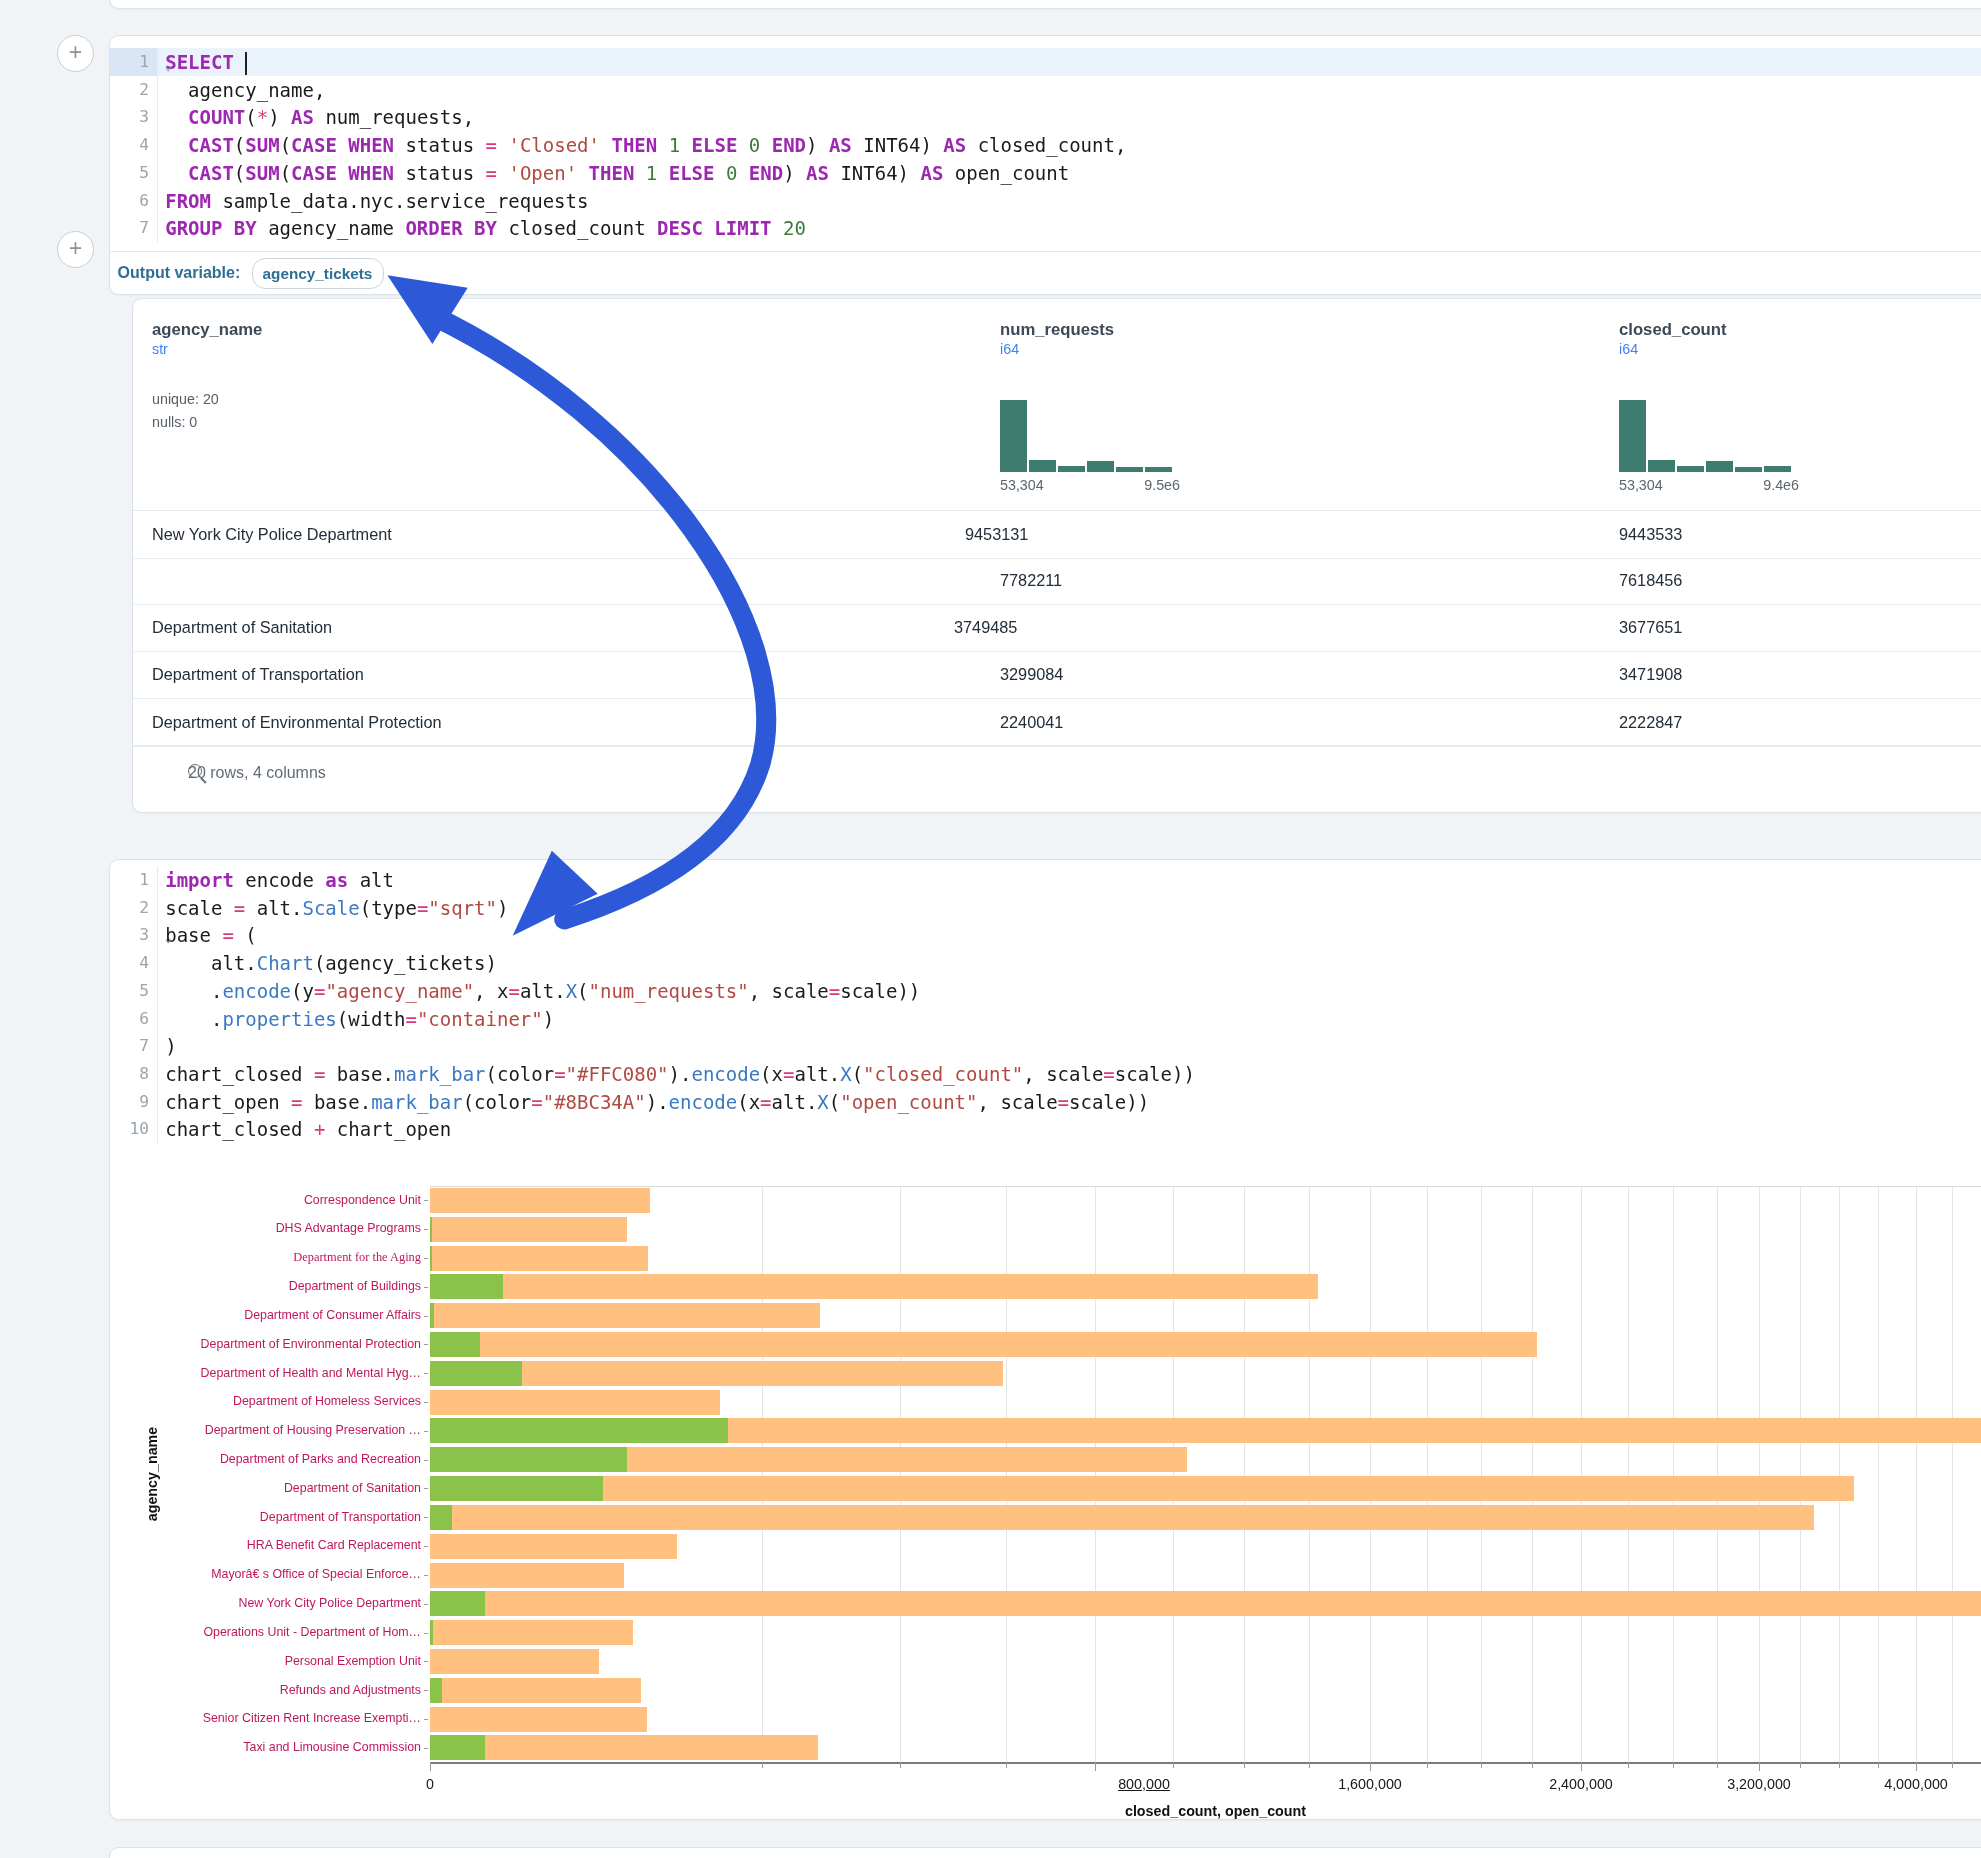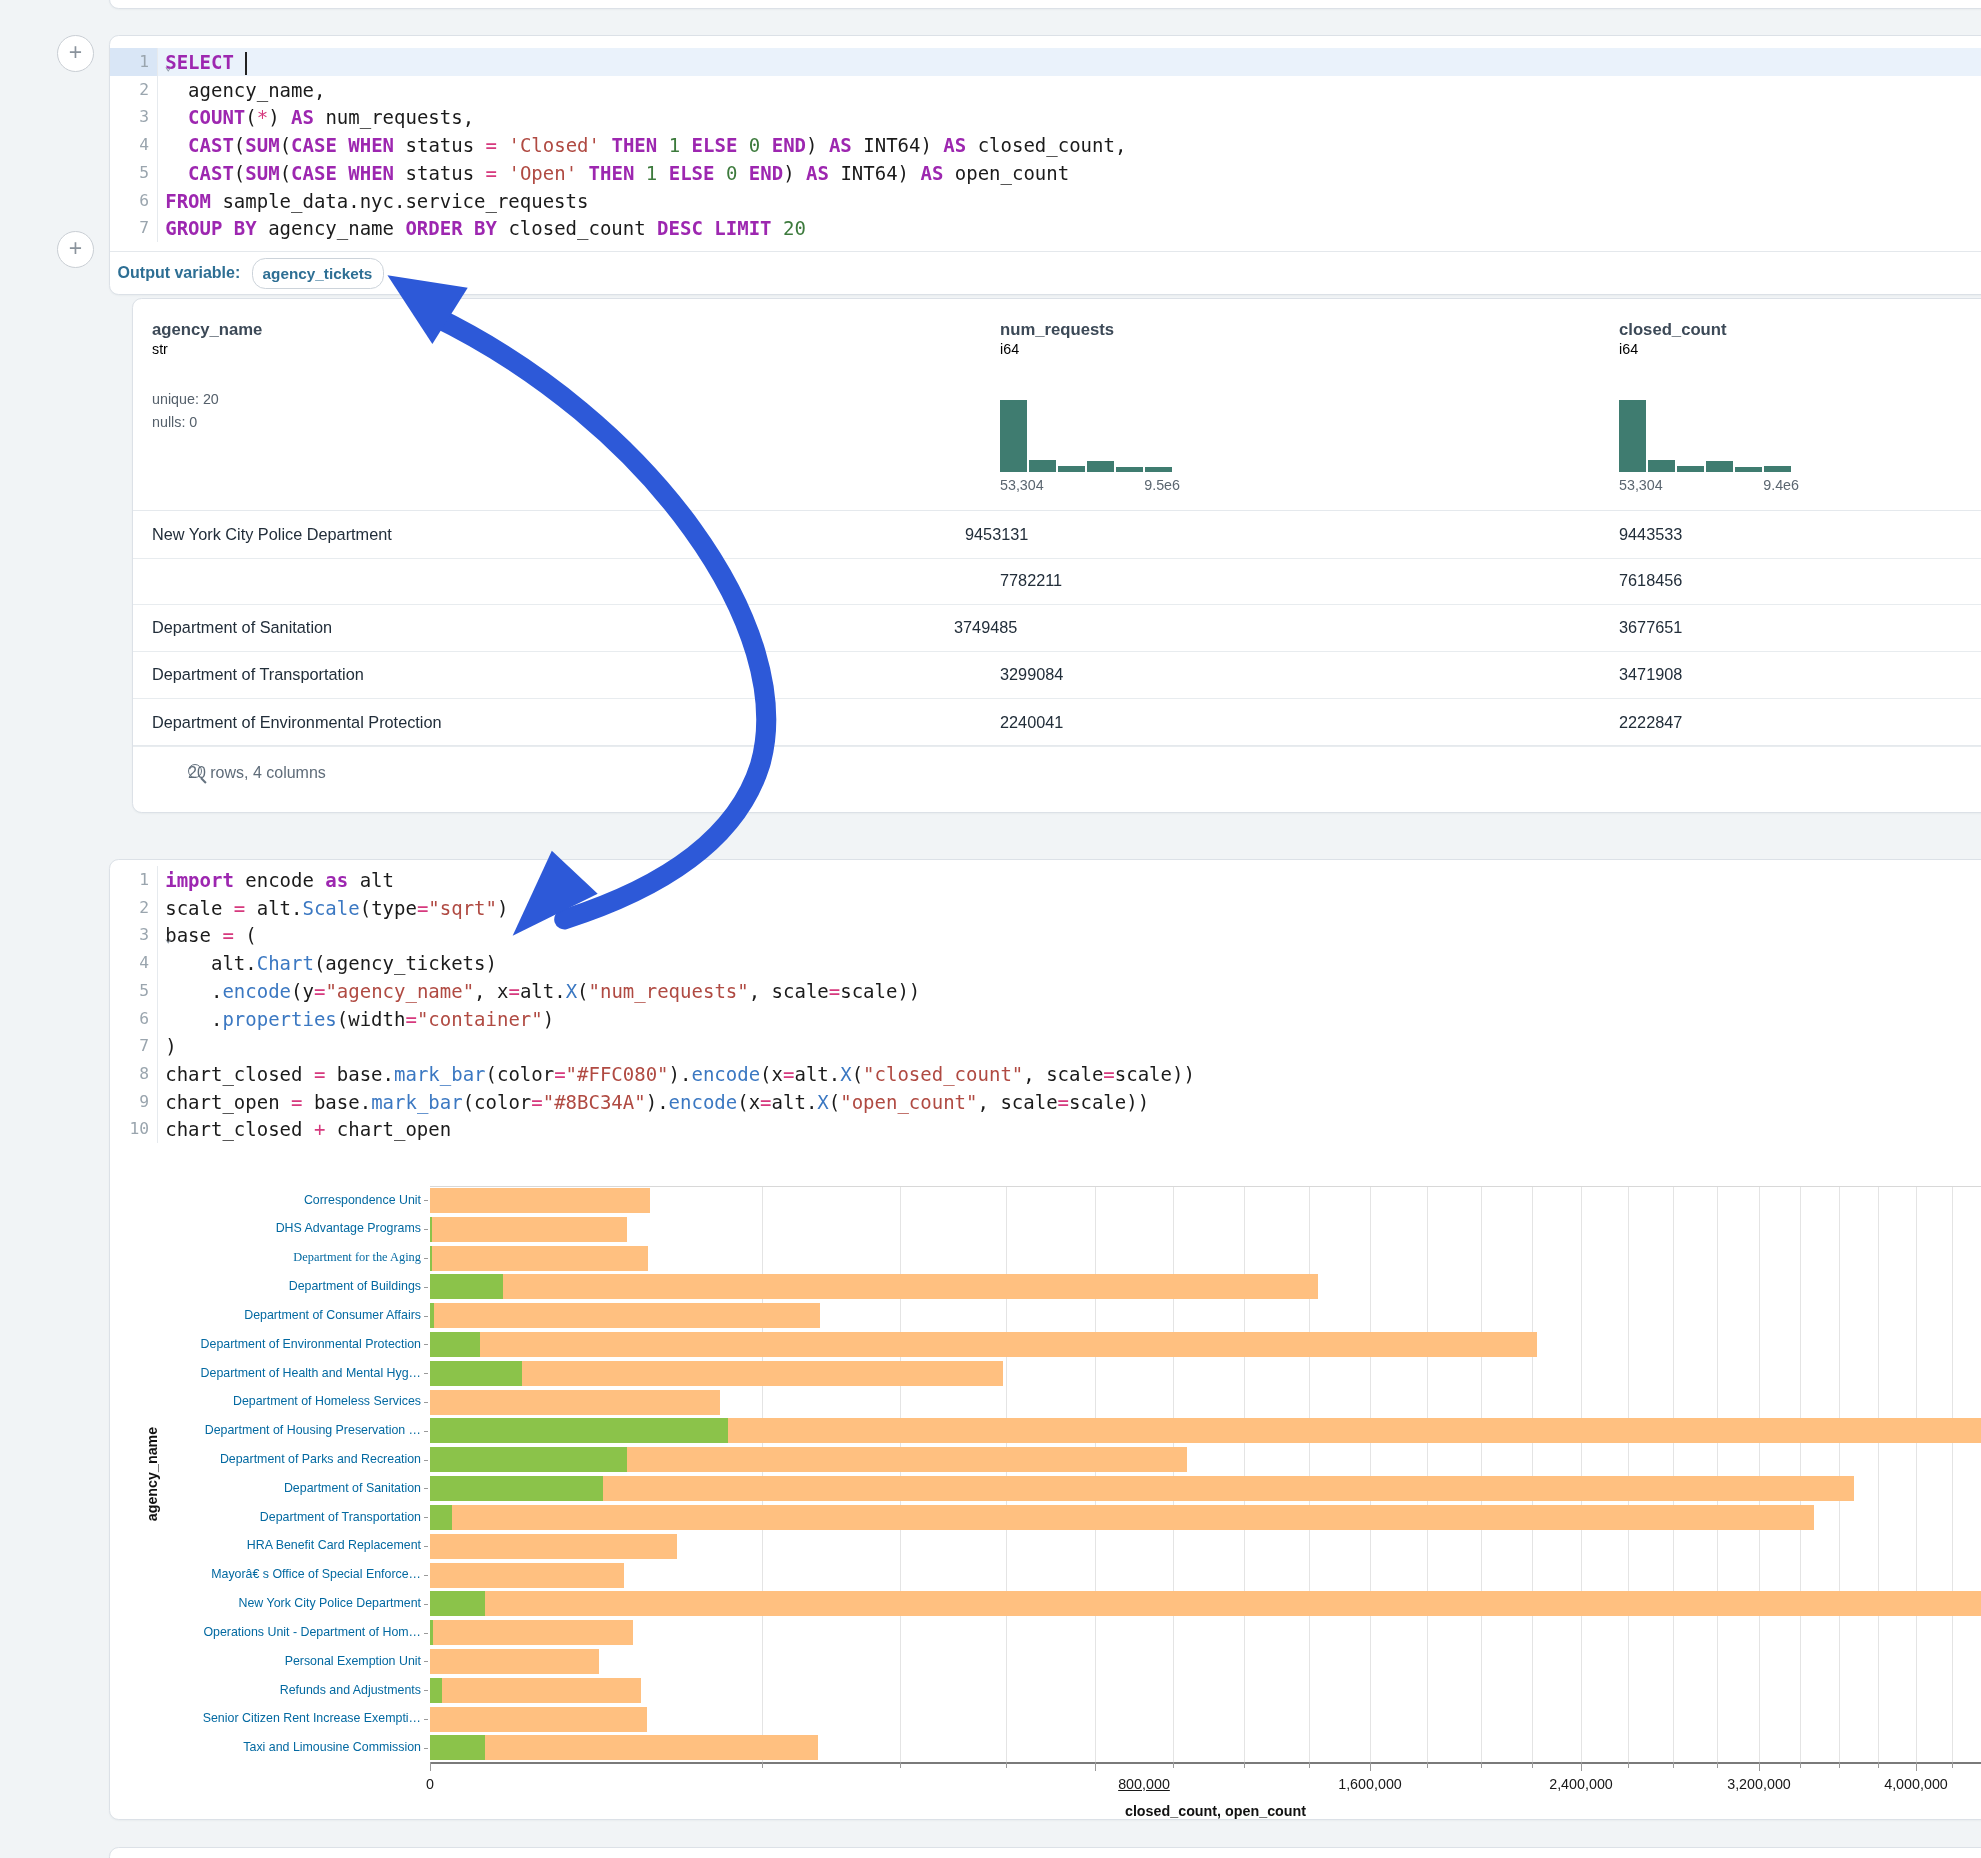--- a/index.html
+++ b/index.html
@@ -29,38 +29,38 @@
             border:1px solid #c9ced4;color:#8a939c;font-size:23px;line-height:32px;text-align:center;
             cursor:pointer;z-index:5;}
   
   .cell-footer{position:absolute;left:0;right:0;border-top:1px solid #e4e8ec;}
   .outvar-label{position:absolute;left:7.6px;top:12.4px;font-size:16px;font-weight:bold;color:#2e6f94;}
   .outvar-pill{position:absolute;left:142px;top:5.7px;width:120px;height:29px;border:1px solid #ccd3da;
                border-radius:13.4px;background:#fff;overflow:hidden;font-size:15.3px;font-weight:bold;
                color:#2e6f94;line-height:29px;padding-left:9.6px;white-space:nowrap;}
   
   .col-title{position:absolute;font-size:16.7px;font-weight:bold;color:#3c4957;}
-  .col-type{position:absolute;font-size:14.3px;color:#000000;}
+  .col-type{position:absolute;font-size:14.3px;color:#3b82f6;}
   .col-stat{position:absolute;font-size:14.3px;color:#55606b;}
   .hist{position:absolute;width:172px;height:75px;display:flex;align-items:flex-end;gap:1.9px;}
   .hist div{flex:1;background:#3f7c70;}
   .hist-range{position:absolute;width:180px;display:flex;justify-content:space-between;
               font-size:14.3px;color:#5b6670;}
   .t-row{position:absolute;left:0;right:0;height:47px;border-bottom:1px solid #e8ecef;}
   .t-row:first-child{border-top:1px solid #e5e9ed;}
   .t-cell{position:absolute;top:0;height:47px;line-height:47px;font-size:16.3px;color:#222e3a;white-space:nowrap;}
   .table-footer{position:absolute;left:0;right:0;border-top:1px solid #e5e9ed;height:57px;}
   .mag-icon{position:absolute;left:21px;top:15.3px;width:21px;height:21px;}
   .mag-icon .lens{position:absolute;left:0;top:0;width:12.4px;height:12.4px;border:1.9px solid #64727f;border-radius:50%;}
   .mag-icon .handle{position:absolute;left:13.4px;top:13.4px;width:6.7px;height:1.9px;background:#64727f;
                     transform:rotate(45deg);transform-origin:left center;}
   .table-footer span{position:absolute;left:55px;top:18px;font-size:16px;color:#5f6c79;}
   .grid-v{position:absolute;width:1px;background:#e4e4e4;}
   .bar{position:absolute;height:25px;}
-  .ylab{position:absolute;font-size:12.4px;color:#0369a1;text-align:right;white-space:nowrap;}
+  .ylab{position:absolute;font-size:12.4px;color:#be185d;text-align:right;white-space:nowrap;}
   .ytick{position:absolute;width:3.8px;height:1px;background:#9a9a9a;}
   .xtick{position:absolute;width:1px;background:#9a9a9a;}
   .xlab{position:absolute;font-size:14.3px;color:#181818;transform:translateX(-50%);white-space:nowrap;}
   .axis-line{position:absolute;height:1.9px;background:#7a7a7a;}
   .plot-top{position:absolute;height:1px;background:#d8d8d8;}
   .x-title{position:absolute;font-size:14.3px;font-weight:bold;color:#111;text-align:center;}
   .y-title{position:absolute;font-size:14.3px;font-weight:bold;color:#111;
            transform:translate(-50%,-50%) rotate(-90deg);white-space:nowrap;}
   #arrow-svg{position:absolute;left:0;top:0;z-index:50;pointer-events:none;}
 </style>

